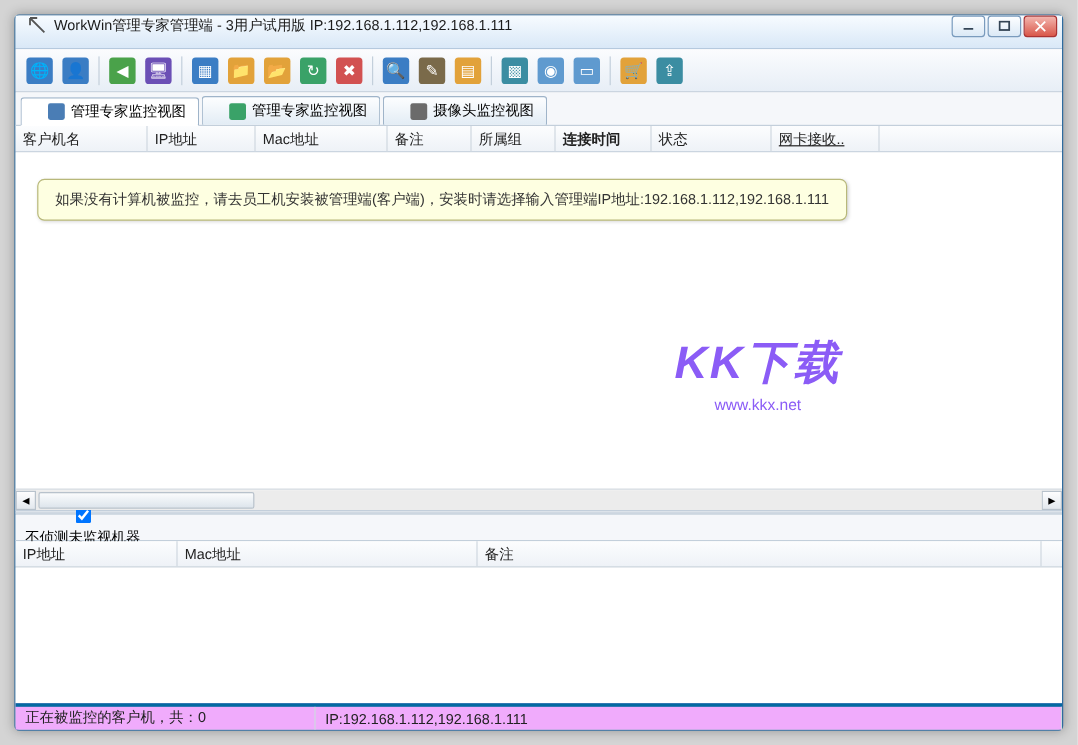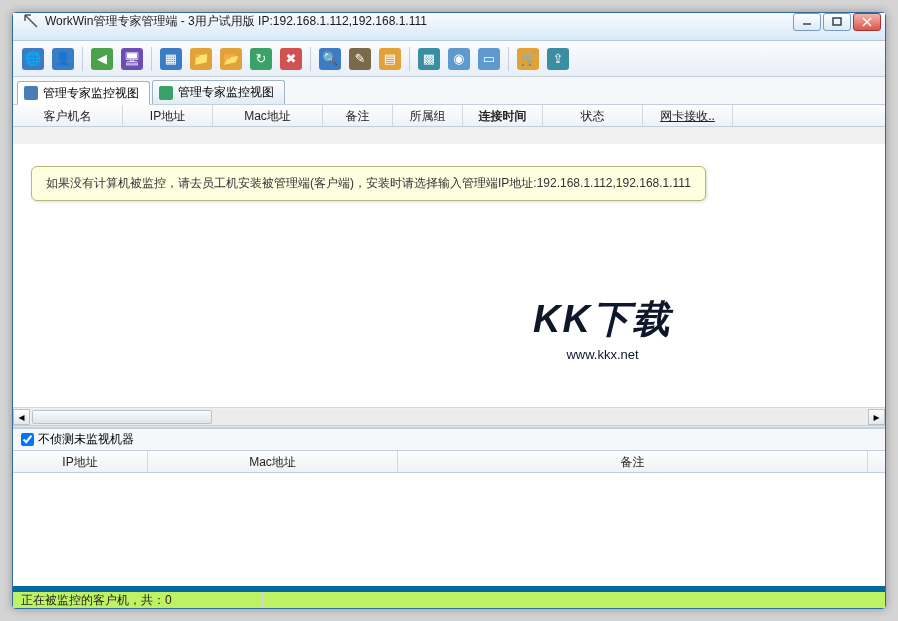--- a/index.html
+++ b/index.html
@@ -82,21 +82,21 @@
   height: 28px;
   background: #f5f7fa;
   border-bottom: 1px solid #c3cfdb;
   display: flex;
   align-items: flex-end;
   padding: 0 4px;
   gap: 2px;
 }
 .tab {
   height: 24px;
-  padding: 0 10px 0 6px;
+  padding: 0 10px 0 22px;
   border: 1px solid #9fb4c9;
   border-bottom: none;
   border-radius: 3px 3px 0 0;
   background: linear-gradient(#fdfeff, #e2ecf5);
   display: flex;
   align-items: center;
   gap: 5px;
   cursor: pointer;
 }
 .tab.active { background: #fff; position: relative; top: 1px; border-bottom: 1px solid #fff; }
@@ -106,44 +106,42 @@
   background: linear-gradient(#fcfdfe, #eef2f7);
   border-bottom: 1px solid #c3cfdb;
   display: flex;
 }
 .gh-cell {
   border-right: 1px solid #d0d8e0;
   padding: 3px 6px;
   color: #222;
   white-space: nowrap;
   overflow: hidden;
-  text-align: center;
 }
 .main-area {
   flex: 1;
   background: #fff;
   position: relative;
   overflow: hidden;
-  margin-top: 17px;
 }
 .hint-balloon {
   position: absolute;
   left: 18px; top: 22px;
   background: #feffe1;
   border: 1px solid #b8b87a;
   border-radius: 6px;
   padding: 8px 14px;
   color: #333;
   box-shadow: 1px 1px 3px rgba(0,0,0,0.15);
 }
 .watermark {
   position: absolute;
-  right: 213px; top: 150px;
+  right: 184px; top: 150px;
   text-align: center;
-  color: #0f172a;
+  color: #8b5cf6;
   user-select: none;
   pointer-events: none;
 }
 .watermark .wm1 { font-size: 38px; font-weight: bold; letter-spacing: 2px; font-style: italic; }
 .watermark .wm2 { font-size: 13px; margin-top: 2px; }
 .hscroll {
   height: 18px;
   background: #f0f0f0;
   border-top: 1px solid #d0d8e0;
   display: flex;
@@ -174,34 +172,34 @@
 .panel-header {
   height: 22px;
   background: #f5f7fa;
   border-bottom: 1px solid #c3cfdb;
   display: flex;
   align-items: center;
   padding: 0 8px;
 }
 .panel-header .ph-title { flex: 1; }
 .chk {
-  display: flex; align-items: center; gap: 4px;
+  display: flex; align-items: center; gap: 4px; flex-direction: column;
 }
 .chk input { margin: 0; }
 .panel-grid-header {
   height: 22px;
   background: linear-gradient(#fcfdfe, #eef2f7);
   border-bottom: 1px solid #c3cfdb;
   display: flex;
 }
 .panel-body { flex: 1; background: #fff; }
 .statusbar {
   height: 22px;
-  background: #bef264;
-  border-top: 6px solid #0369a1;
+  background: #f0abfc;
+  border-top: 3px solid #0369a1;
   display: flex;
   align-items: center;
   text-align: right;
 }
 .sb-cell {
   border-right: 1px solid #d0d8e0;
   padding: 0 8px;
   height: 100%;
   display: flex;
   align-items: center;
@@ -301,20 +299,24 @@
 
   <div class="tabbar" id="tabbar">
       <div class="tab active">
         <span class="tab-icon" style="background: rgb(74, 125, 181);"></span>
         <span>管理专家监控视图</span>
       </div>
       <div class="tab">
         <span class="tab-icon" style="background: rgb(58, 162, 104);"></span>
         <span>管理专家监控视图</span>
       </div>
+      <div class="tab">
+        <span class="tab-icon" style="background: rgb(107, 107, 107);"></span>
+        <span>摄像头监控视图</span>
+      </div>
     </div>
 
   <div class="grid-header" id="gridheader">
       <div class="gh-cell" style="width: 110px;">客户机名</div>
       <div class="gh-cell" style="width: 90px;">IP地址</div>
       <div class="gh-cell" style="width: 110px;">Mac地址</div>
       <div class="gh-cell" style="width: 70px;">备注</div>
       <div class="gh-cell" style="width: 70px;">所属组</div>
       <div class="gh-cell" style="width: 80px; font-weight: bold;">连接时间</div>
       <div class="gh-cell" style="width: 100px;">状态</div>
@@ -349,15 +351,16 @@
     <div class="panel-grid-header" id="panelgridheader">
         <div class="gh-cell" style="width: 135px;">IP地址</div>
         <div class="gh-cell" style="width: 250px;">Mac地址</div>
         <div class="gh-cell" style="width: 470px;">备注</div>
       </div>
     <div class="panel-body"></div>
   </div>
 
   <div class="statusbar">
     <div class="sb-cell" style="width:250px">正在被监控的客户机，共：0</div>
+    <div class="sb-cell" style="flex:1">IP:192.168.1.112,192.168.1.111</div>
   </div>
 
 </div>
 
 </body></html>

